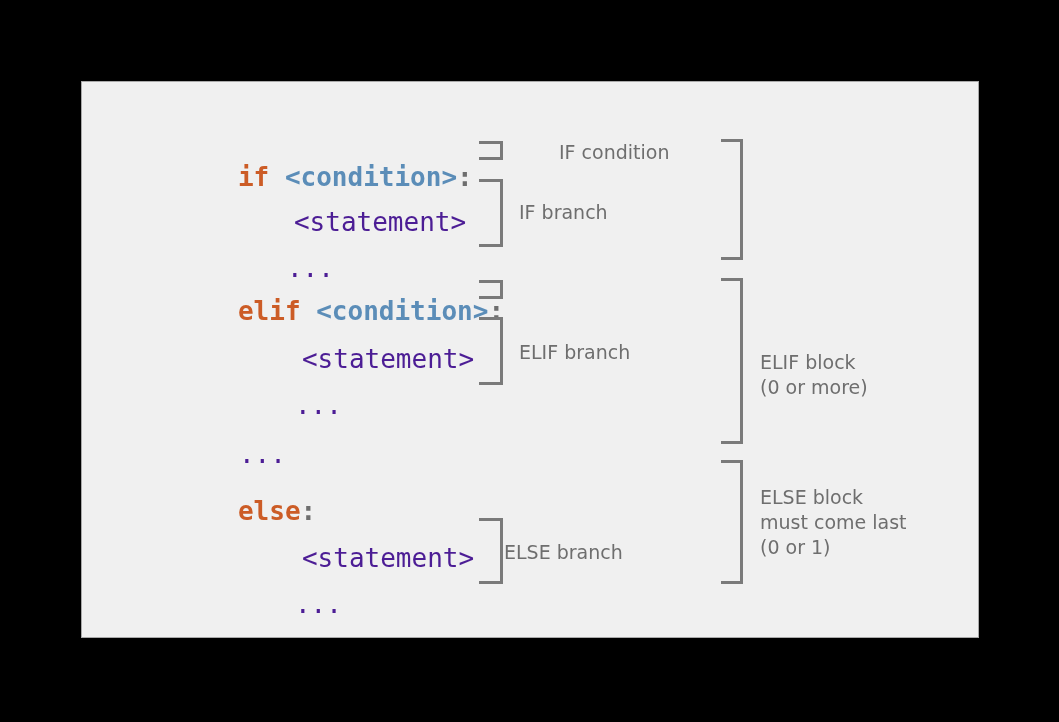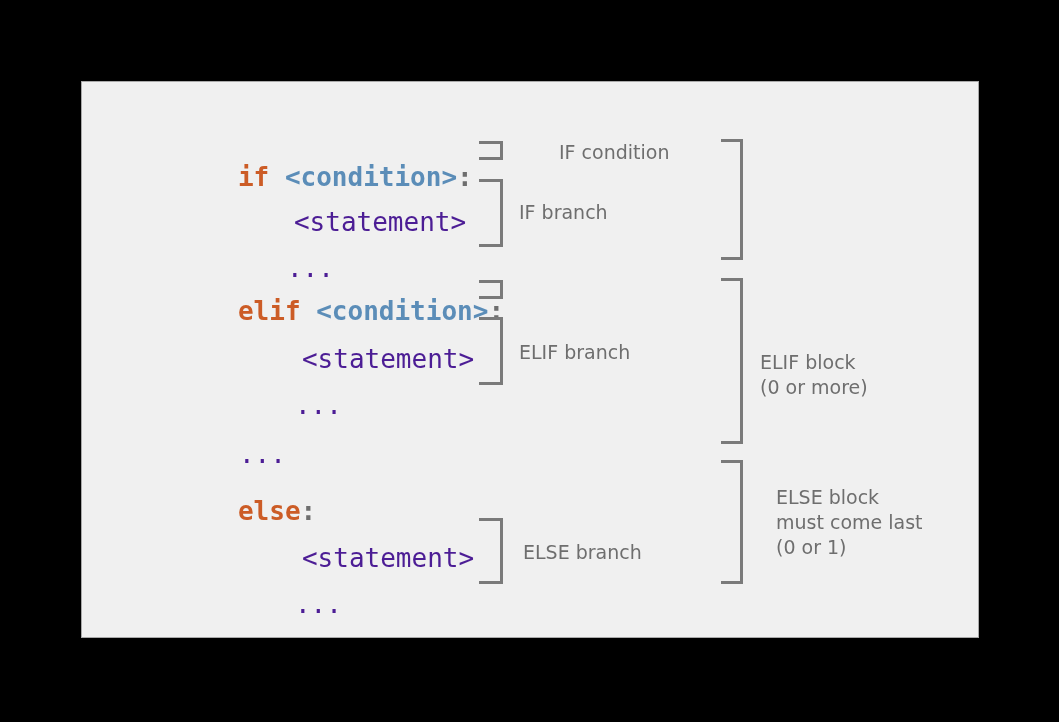--- a/index.html
+++ b/index.html
@@ -112,27 +112,27 @@
 
     <div class="bracket" style="left:397px; top:97px; width:24px; height:68px;"></div>
     <div class="label" style="left:437px; top:118px;">IF branch</div>
 
     <div class="bracket" style="left:397px; top:198px; width:24px; height:19px;"></div>
 
     <div class="bracket" style="left:397px; top:235px; width:24px; height:68px;"></div>
     <div class="label" style="left:437px; top:258px;">ELIF branch</div>
 
     <div class="bracket" style="left:397px; top:436px; width:24px; height:66px;"></div>
-    <div class="label" style="left:441px; top:458px;text-align:center;">ELSE branch</div>
+    <div class="label" style="left:422px; top:458px;text-align:center;">ELSE branch</div>
 
     <div class="bracket" style="left:639px; top:57px; width:22px; height:121px;"></div>
 
     <div class="bracket" style="left:639px; top:196px; width:22px; height:166px;"></div>
     <div class="label" style="left:678px; top:268px;">ELIF block
 (0 or more)</div>
 
     <div class="bracket" style="left:639px; top:378px; width:22px; height:124px;"></div>
-    <div class="label" style="left:694px; top:403px;">ELSE block
+    <div class="label" style="left:678px; top:403px;">ELSE block
 must come last
 (0 or 1)</div>
 
   </div>
 </div>
 
 </body></html>

